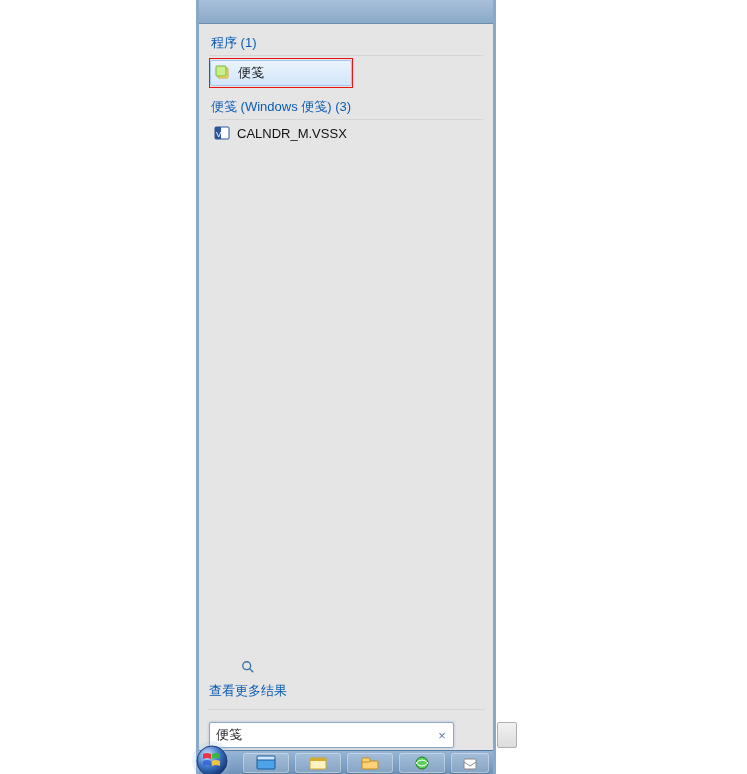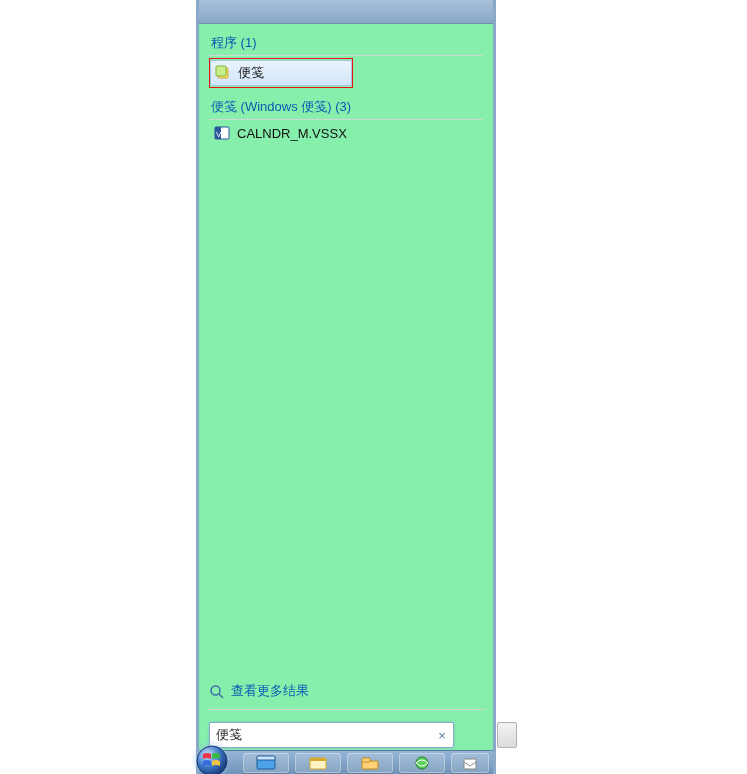--- a/index.html
+++ b/index.html
@@ -1,28 +1,28 @@
 <!DOCTYPE html>
 <html><head>
   <meta charset="utf-8">
   <style>
     * { margin:0; padding:0; box-sizing:border-box; font-family:"Microsoft YaHei","Segoe UI",Tahoma,sans-serif; }
     body { width:747px; height:774px; background:#fff; position:relative; overflow:hidden; }
     .win-frame { position:absolute; left:196px; top:0; width:300px; height:774px;
-      border-left:3px solid #8aa8c8; border-right:3px solid #8aa8c8; background:#86efac; }
+      border-left:3px solid #8aa8c8; border-right:3px solid #8aa8c8; background:#e5e5e5; }
     .frame-top { height:24px; background:linear-gradient(#a8c0da,#8aa8c8); border-bottom:1px solid #6e8eb0; }
     .results { padding:4px 10px 0 10px; font-size:13px; color:#222; }
     .group-header { font-size:13px; color:#0a5bb3; border-bottom:1px solid #d6d6d6; padding:10px 2px 3px 2px; cursor:default; }
     .group-header.first { padding-top:6px; }
     .item { display:flex; align-items:center; gap:7px; padding:3px 4px; margin:1px 0; cursor:pointer; border:1px solid transparent; border-radius:2px; }
     .item.selected { background:linear-gradient(#eaf3fc,#d2e6fa); border-color:#a3c6e8; }
     .highlight-box { border:1px solid #e11; }
     .item span.label { font-size:13px; color:#111; white-space:nowrap; overflow:hidden; text-overflow:ellipsis; }
     .icon { width:16px; height:16px; flex:0 0 16px; display:inline-block; }
-    .more-row { position:absolute; left:10px; bottom:74px; display:flex; align-items:center; gap:6px; color:#0a5bb3; font-size:13px; cursor:pointer; }
+    .more-row { position:absolute; left:10px; bottom:74px; display:flex; align-items:center; gap:6px; color:#0a5bb3; font-size:13px; cursor:pointer;flex-direction:column; }
     .search-sep { position:absolute; left:8px; right:8px; bottom:64px; height:1px; background:#d6d6d6; }
     .searchbar { position:absolute; left:10px; bottom:26px; width:245px; height:26px;
       border:1px solid #8aa8c8; border-radius:2px; background:#fff; display:flex; align-items:center; padding:0 4px 0 6px;
       box-shadow:0 0 3px rgba(100,140,200,.4); }
     .searchbar input { flex:1; border:none; outline:none; font-size:13px; color:#222; background:transparent; }
     @keyframes blink { 50% { opacity:0; } }
     .clear-x { width:14px; height:14px; display:flex; align-items:center; justify-content:center;
       color:#5a7aa0; font-size:13px; cursor:pointer; user-select:none; }
     .side-btn { position:absolute; right:-24px; bottom:26px; width:20px; height:26px;
       background:linear-gradient(#f2f2f2,#dcdcdc); border:1px solid #b0b0b0; border-radius:2px; }

